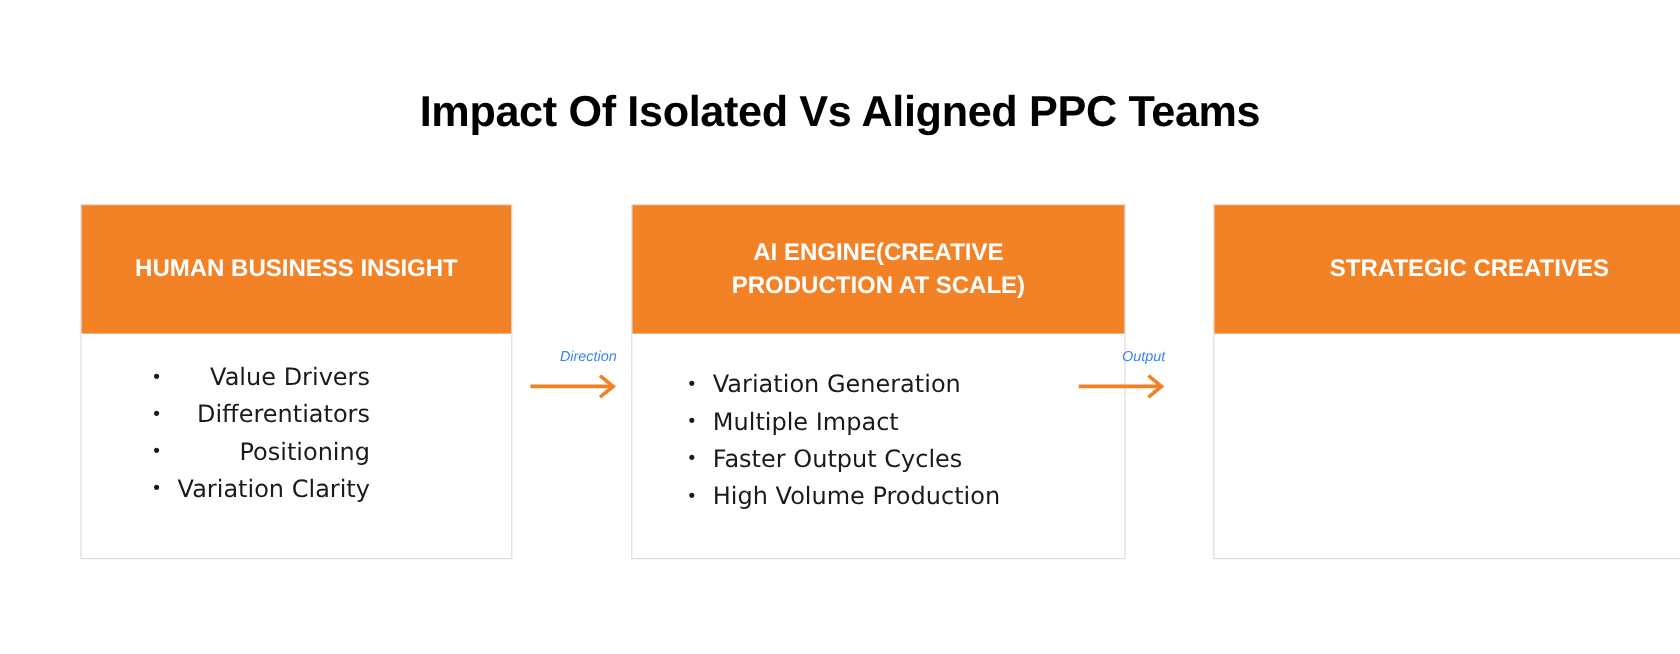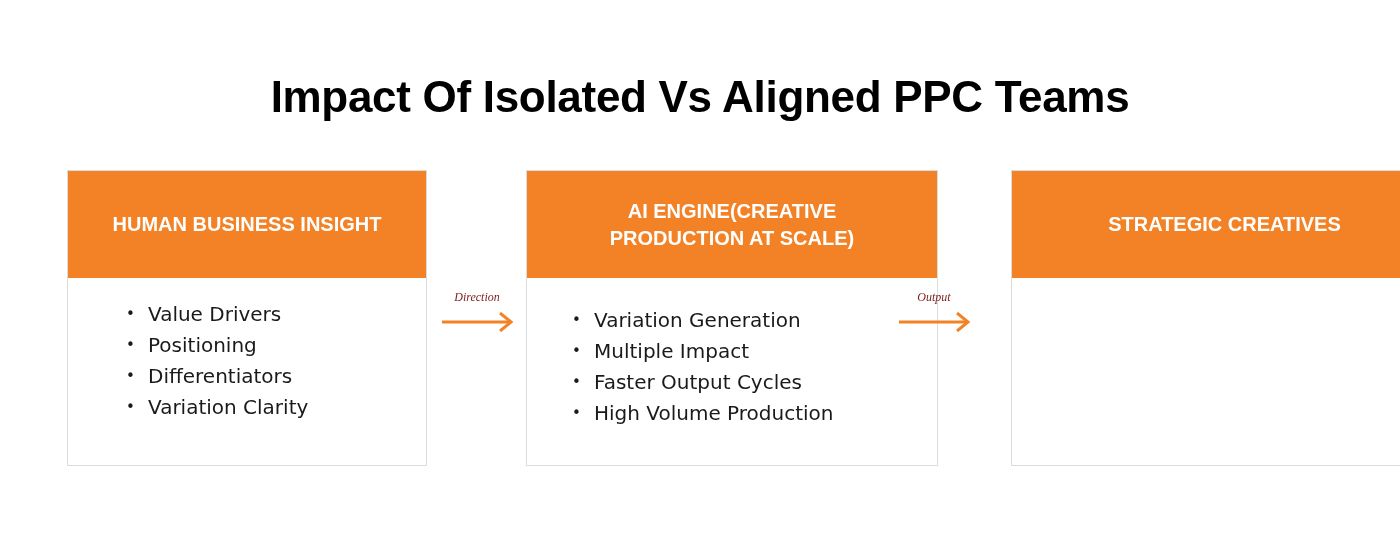--- a/index.html
+++ b/index.html
@@ -1,37 +1,37 @@
 <!DOCTYPE html>
 <html><head>
 <meta charset="utf-8">
 <style>
   html, body { margin:0; padding:0; background:#ffffff; }
   body { width:1400px; height:545px; position:relative; overflow:hidden; font-family:"Liberation Sans", sans-serif; }
-  .title { position:absolute; left:0; top:72px; width:1400px; text-align:center; font-size:44px; font-weight:bold; color:#000; letter-spacing:-0.3px; }
+  .title { position:absolute; left:0; top:72px; width:1400px; text-align:center; font-size:36px; font-weight:bold; color:#000; letter-spacing:-0.3px; }
   .box { position:absolute; top:170px; height:296px; border:1px solid #dcdcdc; background:#fff; box-sizing:border-box; }
   .box .hdr { height:107px; background:#f38226; color:#fff; display:flex; align-items:center; justify-content:center; text-align:center; font-weight:bold; font-size:20px; line-height:27px; padding:16px 20px; box-sizing:border-box; }
   .box ul { list-style:none; margin:0; padding:0; position:absolute; }
   .box li { font-family:"DejaVu Sans", sans-serif; font-size:20px; line-height:31px; color:#1a1a1a; position:relative; padding-left:22px; }
   .box li::before { content:"•"; position:absolute; left:0; top:0; font-size:15px; }
   .arrow { position:absolute; width:74px; height:60px; }
-  .arrow .lbl { position:absolute; top:0; width:100%; text-align:center; font-style:italic; font-size:12px; color:#7f1d1d; font-family:Liberation Serif, serif; }
+  .arrow .lbl { position:absolute; top:0; width:100%; text-align:right; font-style:italic; font-size:12px; color:#3b82f6; font-family:Liberation Sans, sans-serif; }
   .arrow svg { position:absolute; top:22px; left:0; }
 </style>
 </head>
 <body>
 
 <div class="title">Impact Of Isolated Vs Aligned PPC Teams</div>
 
 <div class="box" style="left:67px; width:360px;">
   <div class="hdr">HUMAN BUSINESS INSIGHT</div>
-  <ul style="left:58px; top:128px;">
+  <ul style="left:58px; top:128px;text-align:right;">
     <li>Value Drivers</li>
+    <li>Differentiators</li>
     <li>Positioning</li>
-    <li>Differentiators</li>
     <li>Variation Clarity</li>
   </ul>
 </div>
 
 <div class="arrow" style="left:440px; top:290px;">
   <div class="lbl">Direction</div>
   <svg width="74" height="20" viewBox="0 0 74 20">
     <line x1="2" y1="10" x2="70" y2="10" stroke="#f38226" stroke-width="3"></line>
     <polyline points="60,1 71,10 60,19" fill="none" stroke="#f38226" stroke-width="3"></polyline>
   </svg>

